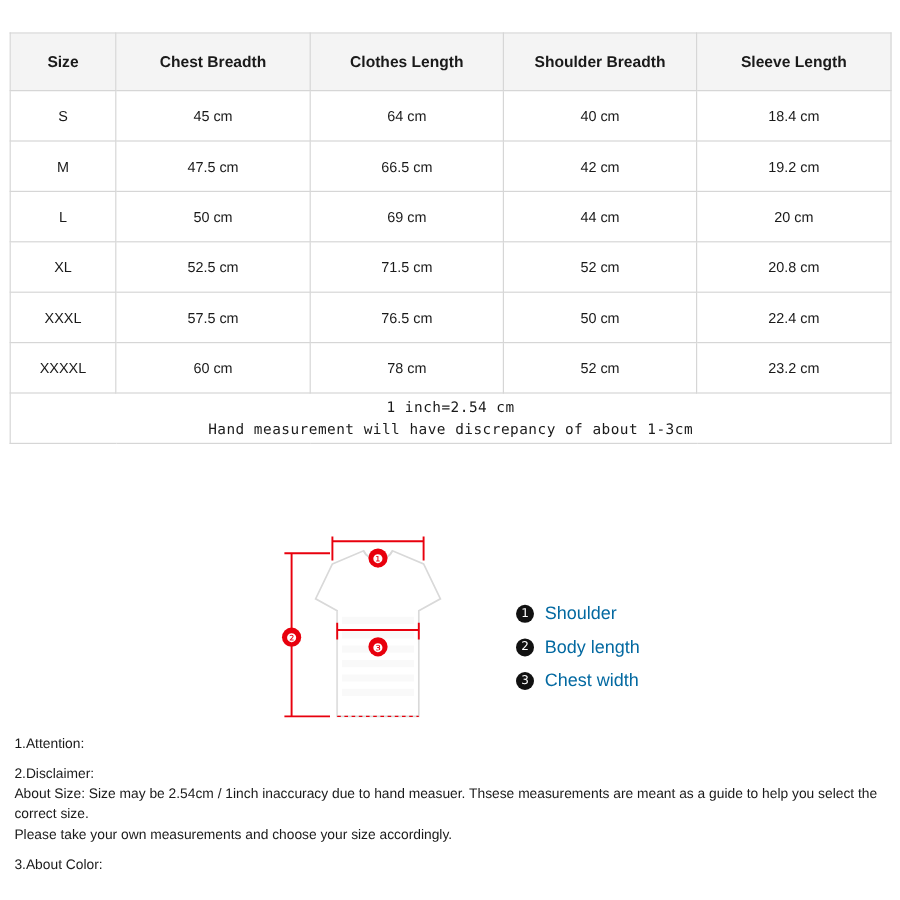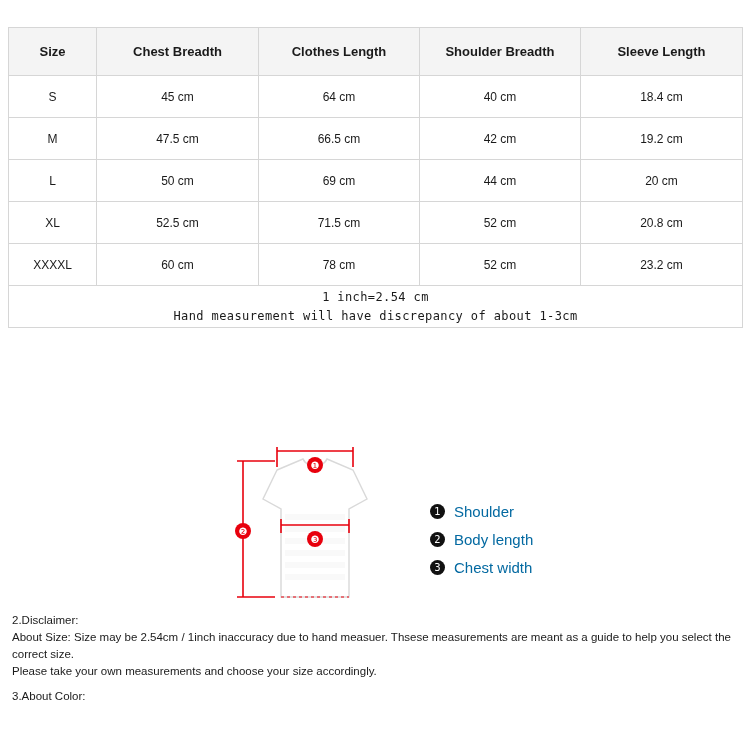--- a/index.html
+++ b/index.html
@@ -165,20 +165,27 @@
         <td>69 cm</td>
         <td>44 cm</td>
         <td>20 cm</td>
       </tr>
       <tr>
         <td>XL</td>
         <td>52.5 cm</td>
         <td>71.5 cm</td>
         <td>52 cm</td>
         <td>20.8 cm</td>
+      </tr>
+      <tr>
+        <td>XXXL</td>
+        <td>57.5 cm</td>
+        <td>76.5 cm</td>
+        <td>50 cm</td>
+        <td>22.4 cm</td>
       </tr>
       <tr>
         <td>XXXXL</td>
         <td>60 cm</td>
         <td>78 cm</td>
         <td>52 cm</td>
         <td>23.2 cm</td>
       </tr>
       <tr>
         <td class="note-cell" colspan="5">
@@ -250,18 +257,19 @@
     <span class="legend-badge">2</span>
     <span class="legend-label">Body length</span>
   </div>
   <div class="legend-row">
     <span class="legend-badge">3</span>
     <span class="legend-label">Chest width</span>
   </div>
 </div>
 
 <div class="notes">
+  <p class="head">1.Attention:</p>
   <p class="head">2.Disclaimer:</p>
   <p>About Size: Size may be 2.54cm / 1inch inaccuracy due to hand measuer. Thsese measurements are meant as a guide to help you select the correct size.</p>
   <p>Please take your own measurements and choose your size accordingly.</p>
   <p class="head">3.About Color:</p>
 
 </div>
 
 </body></html>

